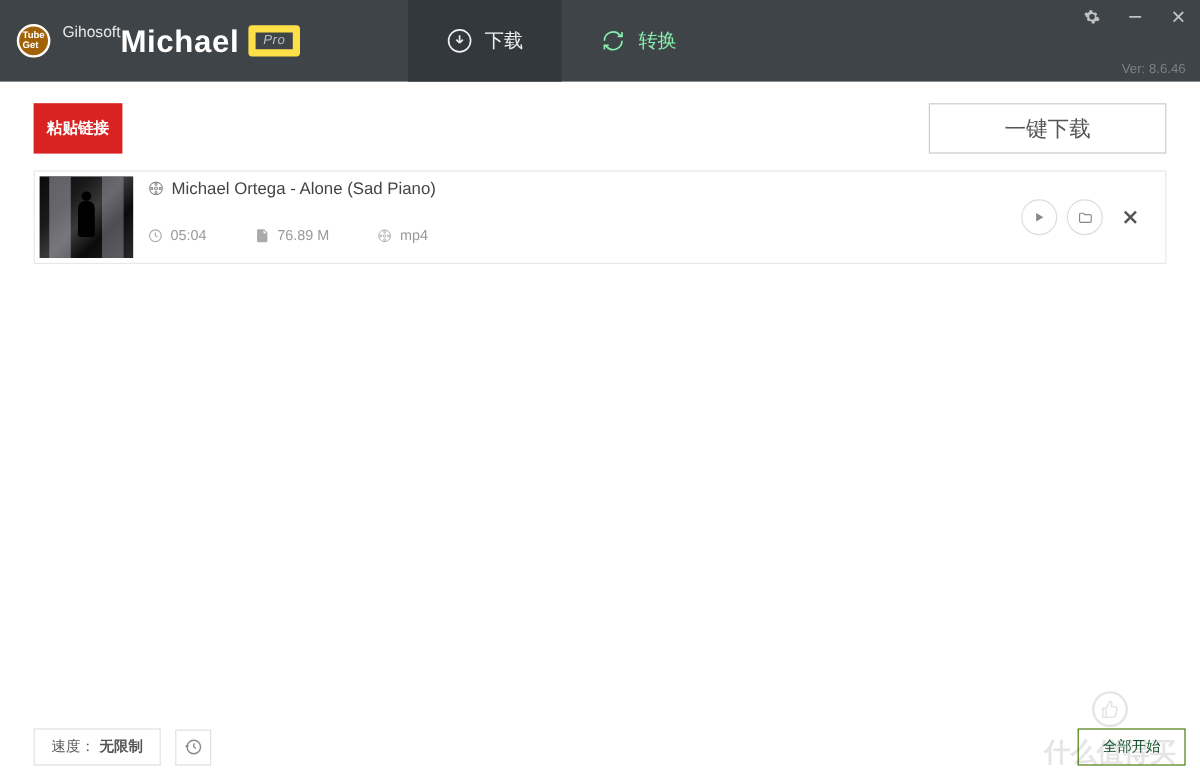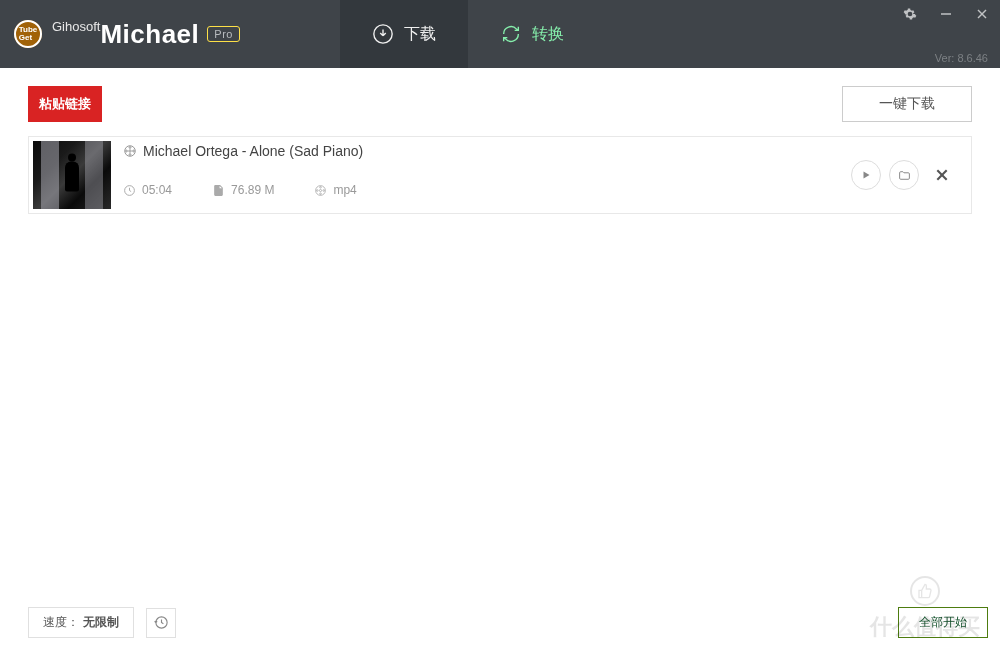--- a/index.html
+++ b/index.html
@@ -6,34 +6,34 @@
     body { width: 1000px; height: 650px; background: #fff; overflow: hidden; position: relative; }
     
     .header { height: 68px; background: #3f4449; display: flex; align-items: center; position: relative; }
     .logo-area { display: flex; align-items: center; padding-left: 14px; width: 340px; }
     .logo-circle { width: 28px; height: 28px; border-radius: 50%; background: #a16207; display: flex; align-items: center; justify-content: center; margin-right: 10px; position: relative; }
     .logo-circle::before { content: ""; position: absolute; width: 24px; height: 24px; border-radius: 50%; border: 2px solid #fff; }
     .logo-text { color: #fff; font-size: 8px; font-weight: bold; line-height: 8px; }
     .brand-text { display: flex; flex-direction: row; color: #fff; }
     .company { font-size: 13px; font-weight: normal; color: #e8e8e8; }
     .product { font-size: 26px; font-weight: bold; letter-spacing: 0.5px; display: flex; align-items: center; }
-    .pro-badge { font-size: 11px; font-weight: normal; border: 1px solid #fde047; border-radius: 3px; padding: 1px 6px; margin-left: 8px; color: #b9bcbf; }
+    .pro-badge { font-size: 11px; font-weight: normal; border: 6px solid #fde047; border-radius: 3px; padding: 1px 6px; margin-left: 8px; color: #b9bcbf; font-style: italic; }
     
     .tabs { display: flex; height: 100%; }
     .tab { display: flex; align-items: center; padding: 0 32px; color: #86efac; font-size: 16px; gap: 10px; cursor: pointer; }
     .tab.active { background: #33383d; color: #f0f0f0; }
     .tab-icon { display: flex; align-items: center; justify-content: center; }
     
     .win-controls { position: absolute; right: 0; top: 0; display: flex; gap: 0; }
     .win-btn { width: 36px; height: 28px; display: flex; align-items: center; justify-content: center; color: #c0c2c4; cursor: pointer; }
     .version { position: absolute; right: 12px; bottom: 4px; color: #7c8084; font-size: 11px; }
     
     .toolbar { display: flex; justify-content: space-between; padding: 18px 28px 14px 28px; }
     .paste-btn { background: #d92323; color: #fff; border: none; padding: 8px 11px; font-size: 13px; font-weight: bold; cursor: pointer; }
-    .quick-btn { background: #fff; border: 1px solid #ccc; padding: 8px 36px; font-size: 14px; cursor: pointer; color: #555; }
+    .quick-btn { background: #fff; border: 1px solid #ccc; padding: 8px 62px; font-size: 18px; cursor: pointer; color: #555; }
     
     .list { margin: 0 28px; height: 445px; }
     .item { border: 1px solid #e8e8e8; padding: 4px; display: flex; gap: 12px; position: relative; }
     .thumb { width: 78px; height: 68px; background: linear-gradient(135deg, #0a0a0a 0%, #1a1a1a 30%, #3a3a3a 50%, #0a0a0a 70%, #2a2a2a 100%); position: relative; overflow: hidden; }
     .thumb::before { content: ""; position: absolute; left: 8px; top: 0; width: 18px; height: 100%; background: rgba(180,180,190,0.5); }
     .thumb::after { content: ""; position: absolute; right: 8px; top: 0; width: 18px; height: 100%; background: rgba(180,180,190,0.4); }
     .silhouette { position: absolute; left: 50%; top: 50%; transform: translate(-50%, -45%); width: 14px; height: 30px; background: #000; border-radius: 6px 6px 2px 2px; }
     .silhouette::before { content:""; position:absolute; top:-8px; left:3px; width:8px; height:8px; background:#000; border-radius:50%; }
     
     .item-info { flex: 1; }

